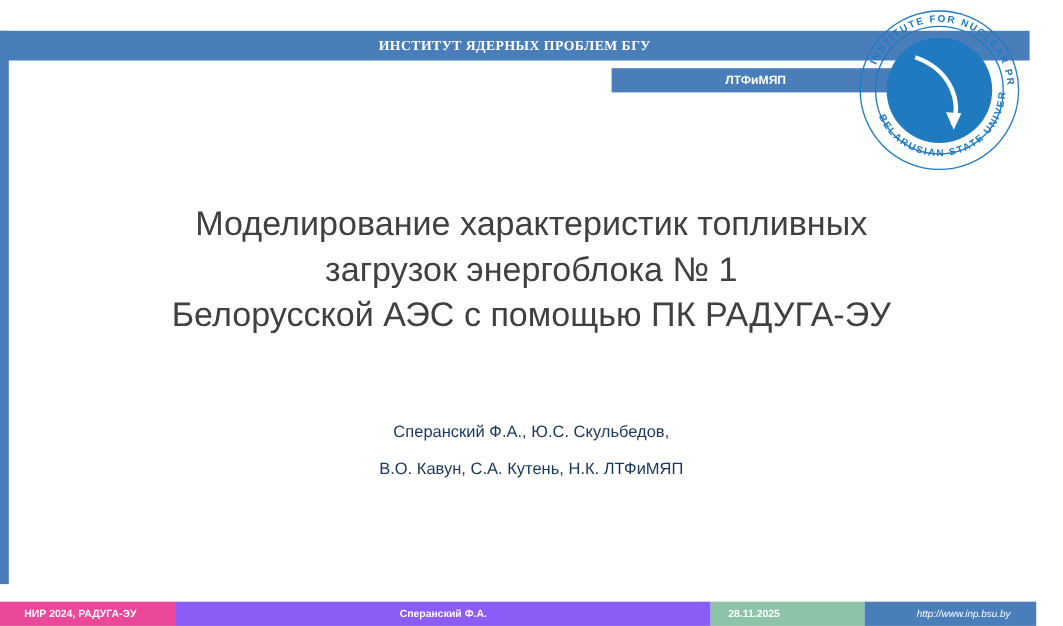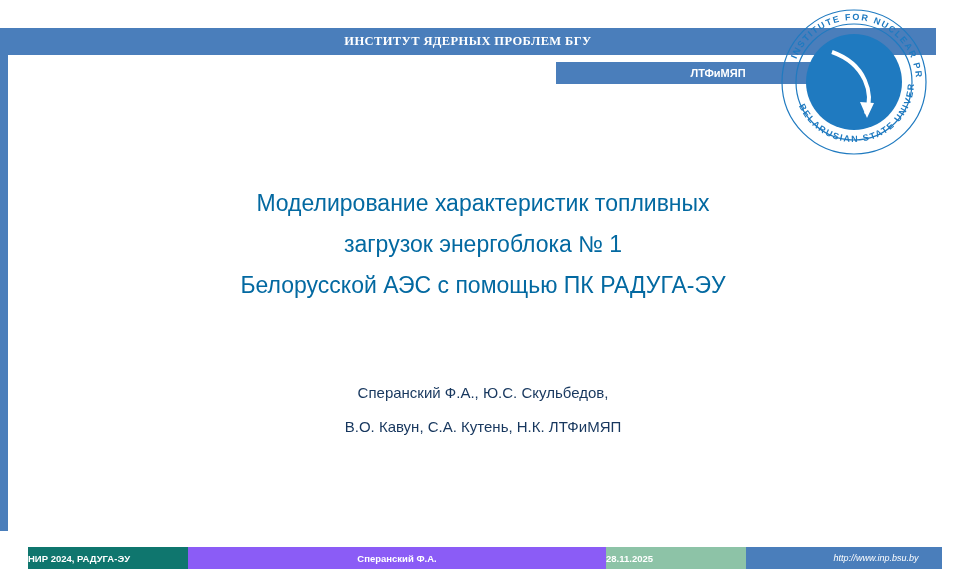--- a/index.html
+++ b/index.html
@@ -43,21 +43,20 @@
   .sub-bar {
     position: absolute;
     left: 556px;
     top: 62px;
     width: 262px;
     height: 22px;
     background: #4a7ebb;
     display: flex;
     align-items: center;
     justify-content: center;
-    padding-left: 31px;
   }
   .sub-bar-text {
     color: #ffffff;
     font-size: 11px;
     font-weight: bold;
     font-family: "Liberation Sans", sans-serif;
   }
 
   
   .left-accent {
@@ -80,22 +79,22 @@
 
   
   .title-block {
     position: absolute;
     left: 60px;
     top: 183px;
     width: 846px;
     text-align: center;
   }
   .title-line {
-    color: #0369a1;
-    font-size: 23px;
+    color: #404040;
+    font-size: 31px;
     line-height: 41px;
     font-family: "Liberation Sans", sans-serif;
   }
 
   
   .authors-block {
     position: absolute;
     left: 60px;
     top: 370px;
     width: 846px;
@@ -122,44 +121,42 @@
     display: flex;
     align-items: center;
     height: 22px;
     font-size: 9.5px;
     font-weight: bold;
     color: #ffffff;
     font-family: "Liberation Sans", sans-serif;
   }
   .f-left {
     width: 160px;
-    background: #0f766e;
-    padding-left: 0;
+    background: #ec4899;
+    padding-left: 22px;
     box-sizing: border-box;
-    margin-left: 28px;
   }
   .f-mid {
     flex: 1;
     background: #8b5cf6;
     justify-content: center;
   }
   .f-date {
     width: 140px;
     background: #8dc3a7;
-    padding-left: 0;
+    padding-left: 16px;
     box-sizing: border-box;
   }
   .f-url {
     width: 180px;
     background: #4a7ebb;
     justify-content: center;
     font-weight: normal;
     font-style: italic;
     font-size: 9px;
-    padding-left: 40px;
   }
 </style>
 </head>
 <body>
 
 <div class="slide">
 
   <div class="left-accent"></div>
 
   <div class="top-bar">

